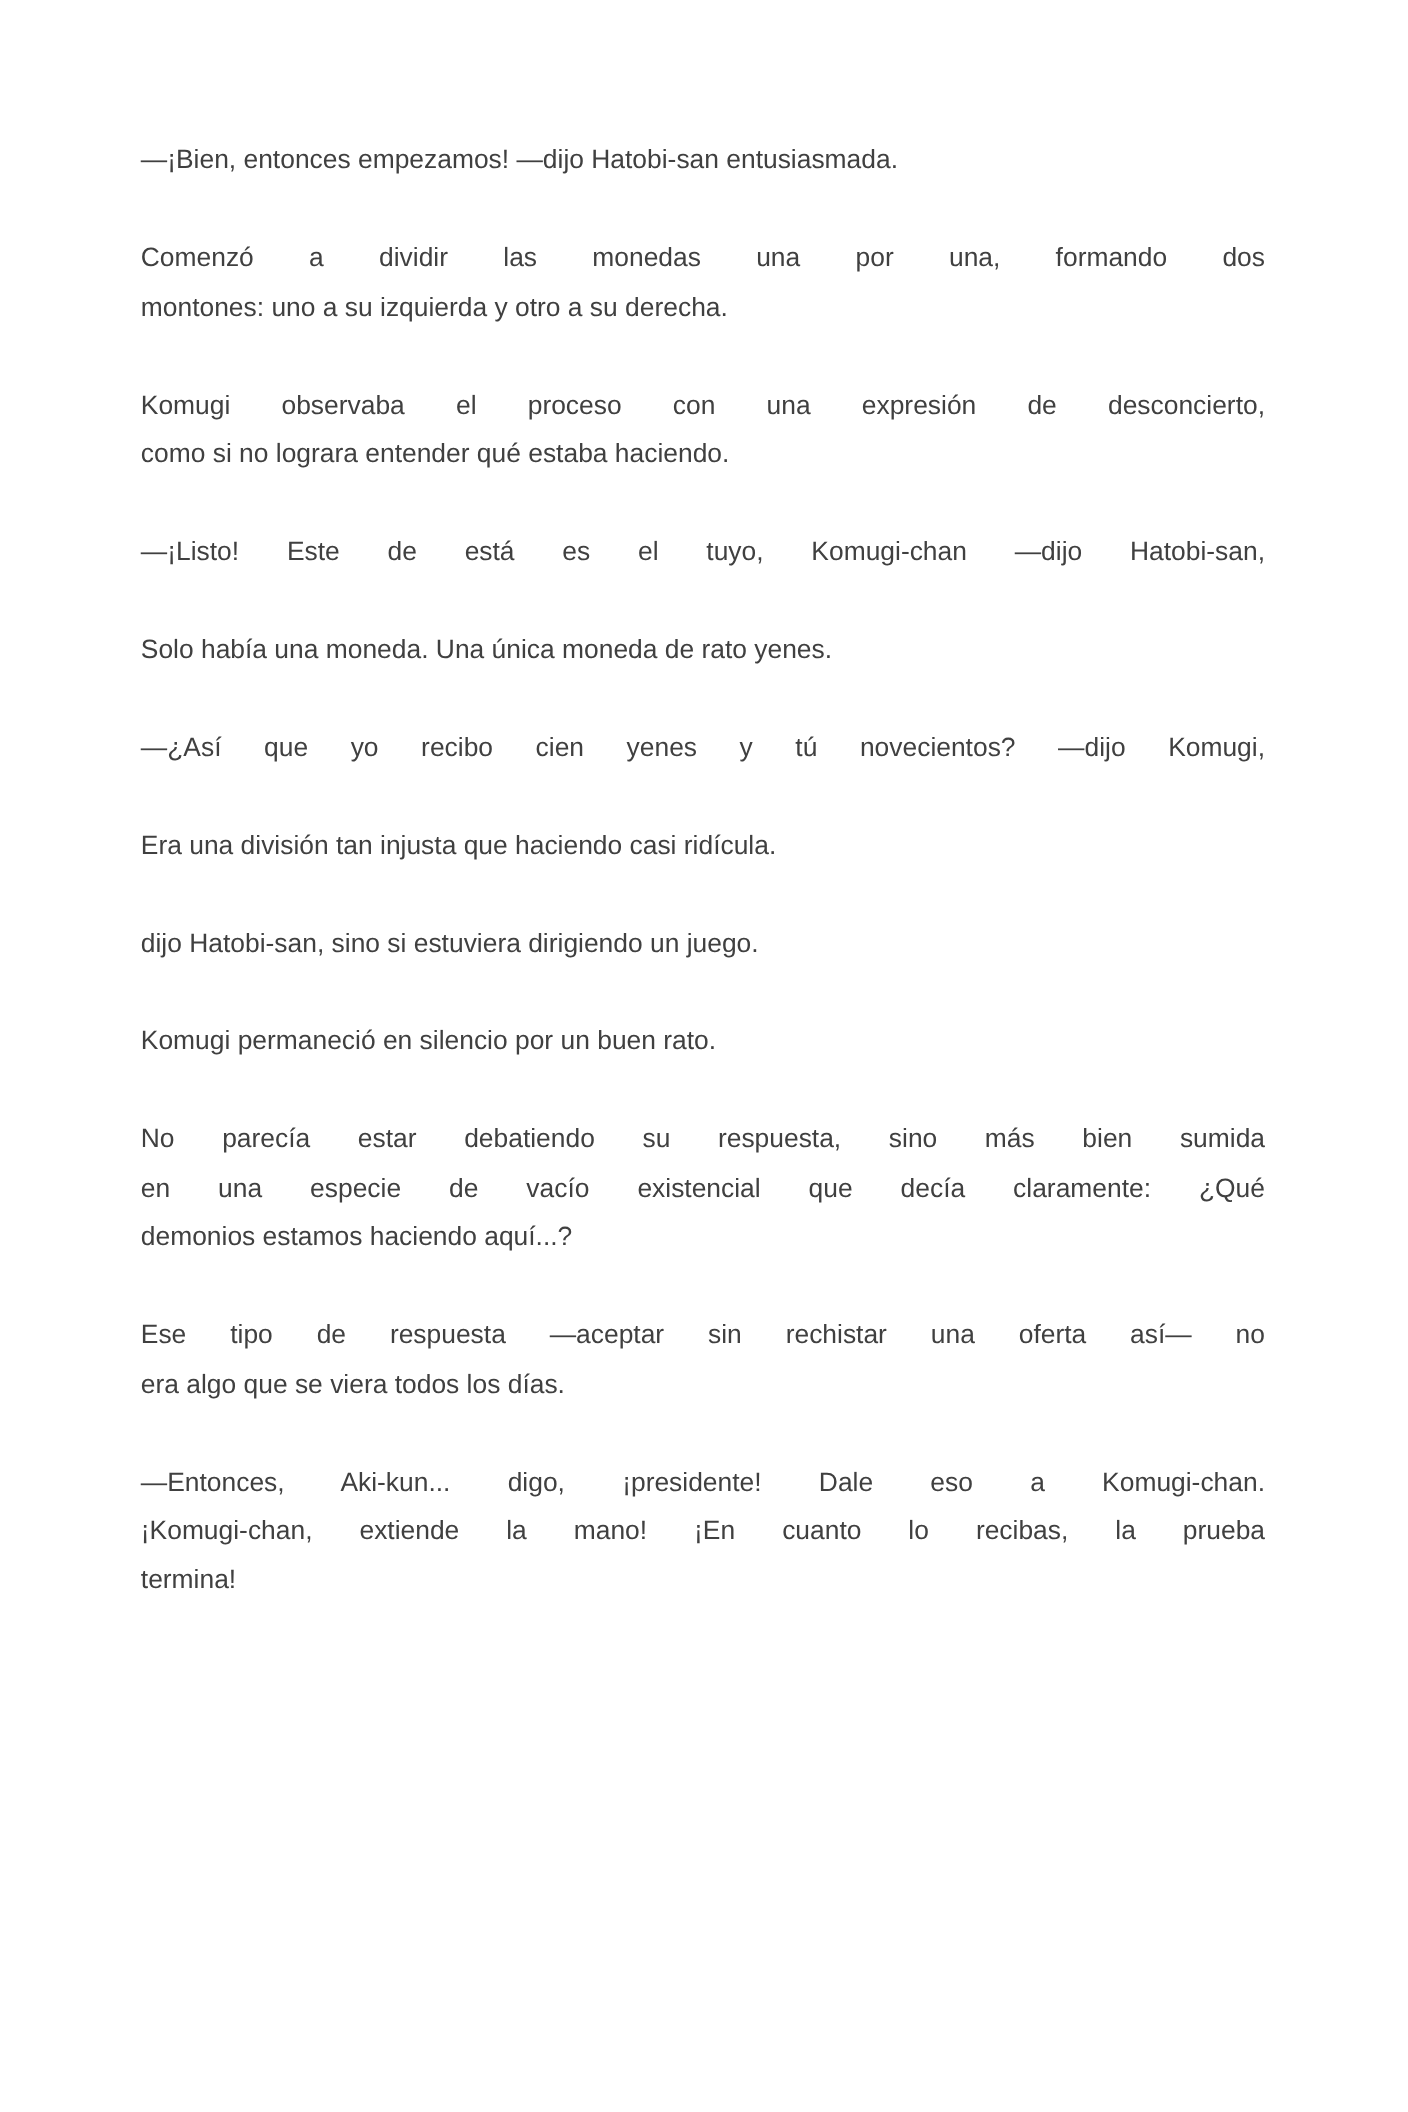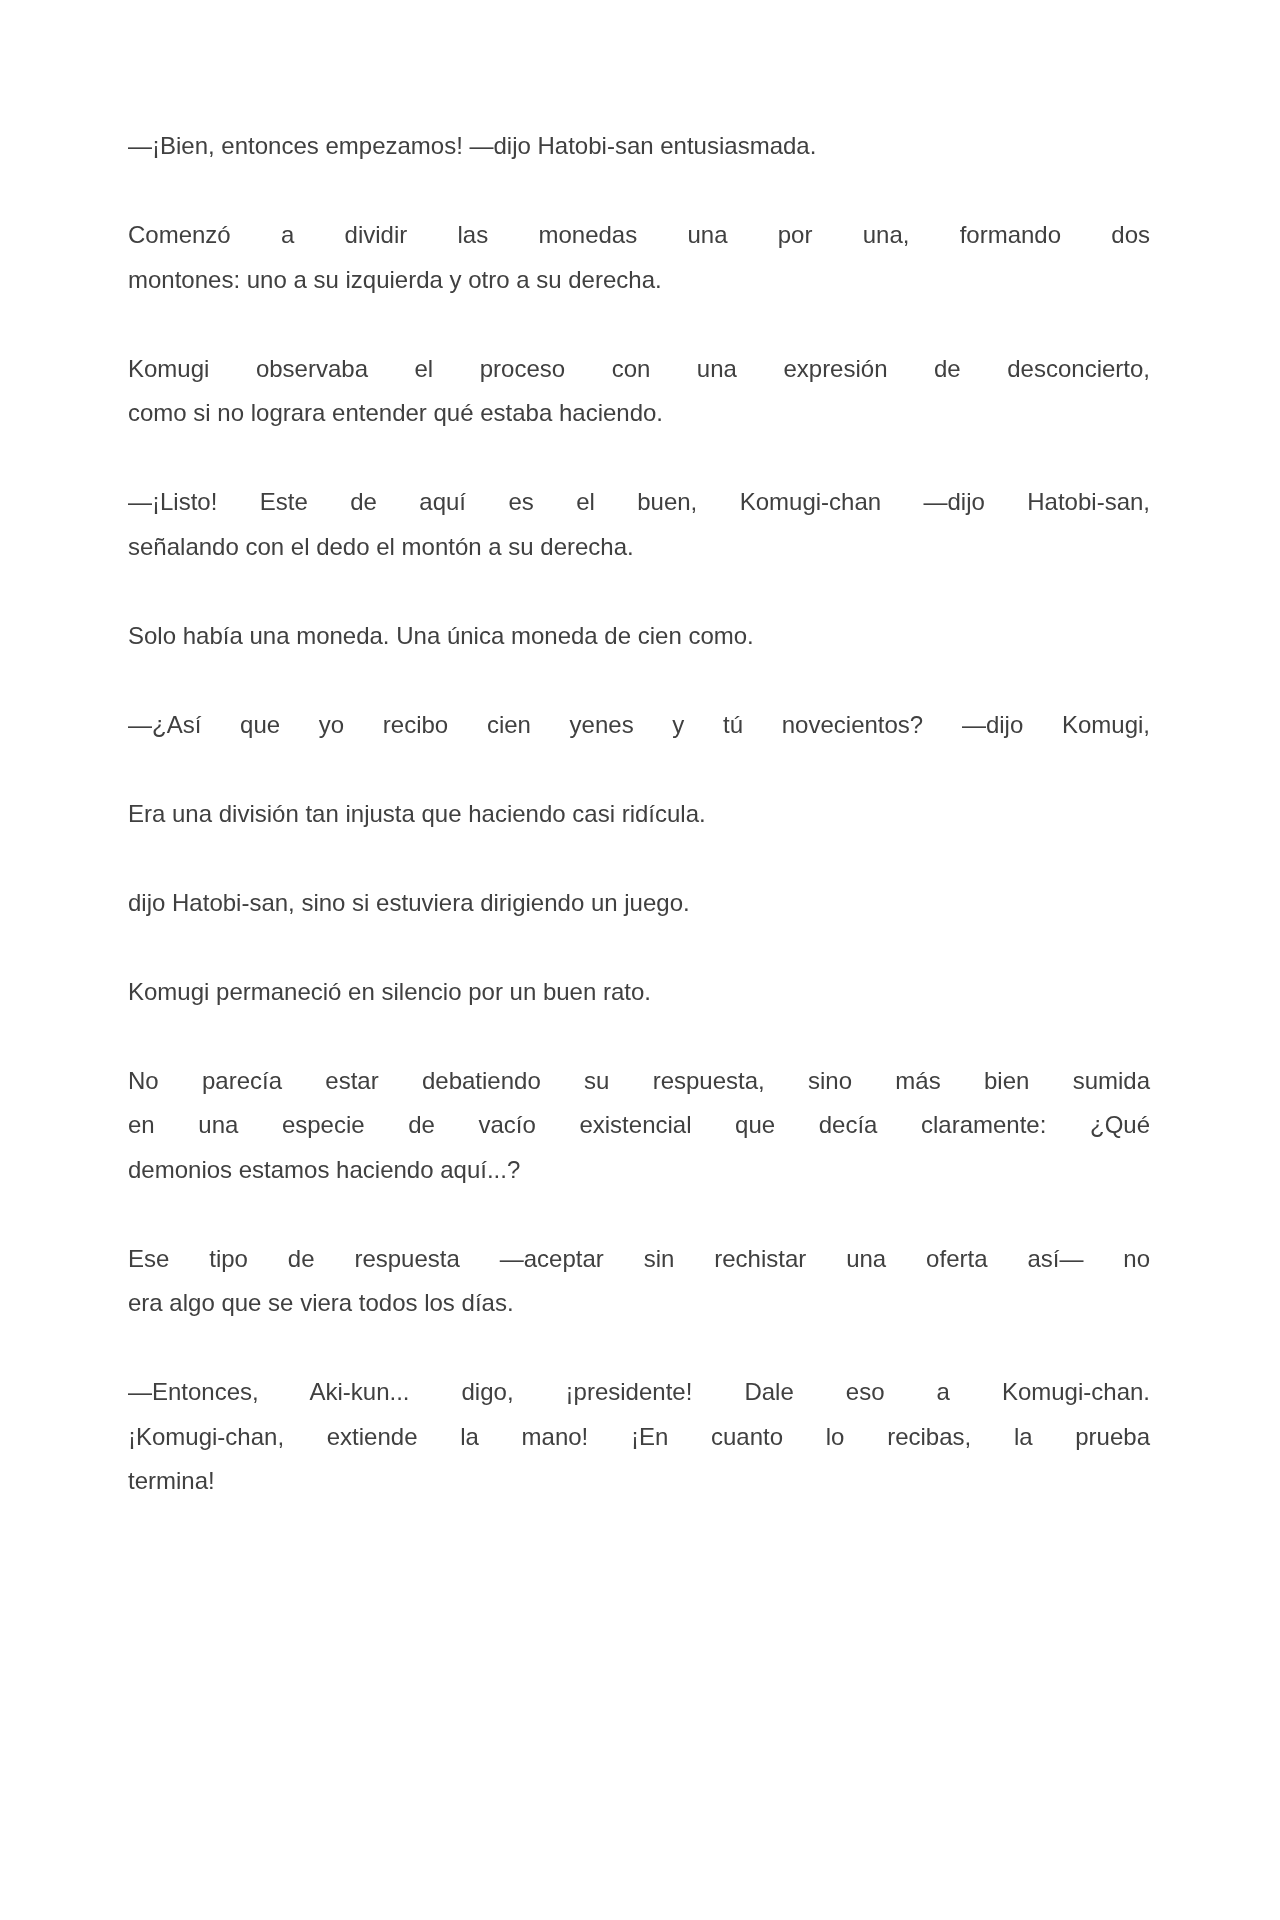--- a/index.html
+++ b/index.html
@@ -48,25 +48,24 @@
   </p>
   <p class="para">
     <span class="line">Comenzó a dividir las monedas una por una, formando dos</span>
     <span class="line last">montones: uno a su izquierda y otro a su derecha.</span>
   </p>
   <p class="para">
     <span class="line">Komugi observaba el proceso con una expresión de desconcierto,</span>
     <span class="line last">como si no lograra entender qué estaba haciendo.</span>
   </p>
   <p class="para">
-    <span class="line">—¡Listo! Este de aquí es el buen, Komugi-chan —dijo Hatobi-san,</span>
-    <span class="line last">señalando con el dedo el montón a su derecha.</span>
+    <span class="line">—¡Listo! Este de está es el tuyo, Komugi-chan —dijo Hatobi-san,</span>
   </p>
   <p class="para">
-    <span class="line last">Solo había una moneda. Una única moneda de cien como.</span>
+    <span class="line last">Solo había una moneda. Una única moneda de rato yenes.</span>
   </p>
   <p class="para">
     <span class="line">—¿Así que yo recibo cien yenes y tú novecientos? —dijo Komugi,</span>
   </p>
   <p class="para">
     <span class="line last">Era una división tan injusta que haciendo casi ridícula.</span>
   </p>
   <p class="para">
     <span class="line last">dijo Hatobi-san, sino si estuviera dirigiendo un juego.</span>
   </p>

